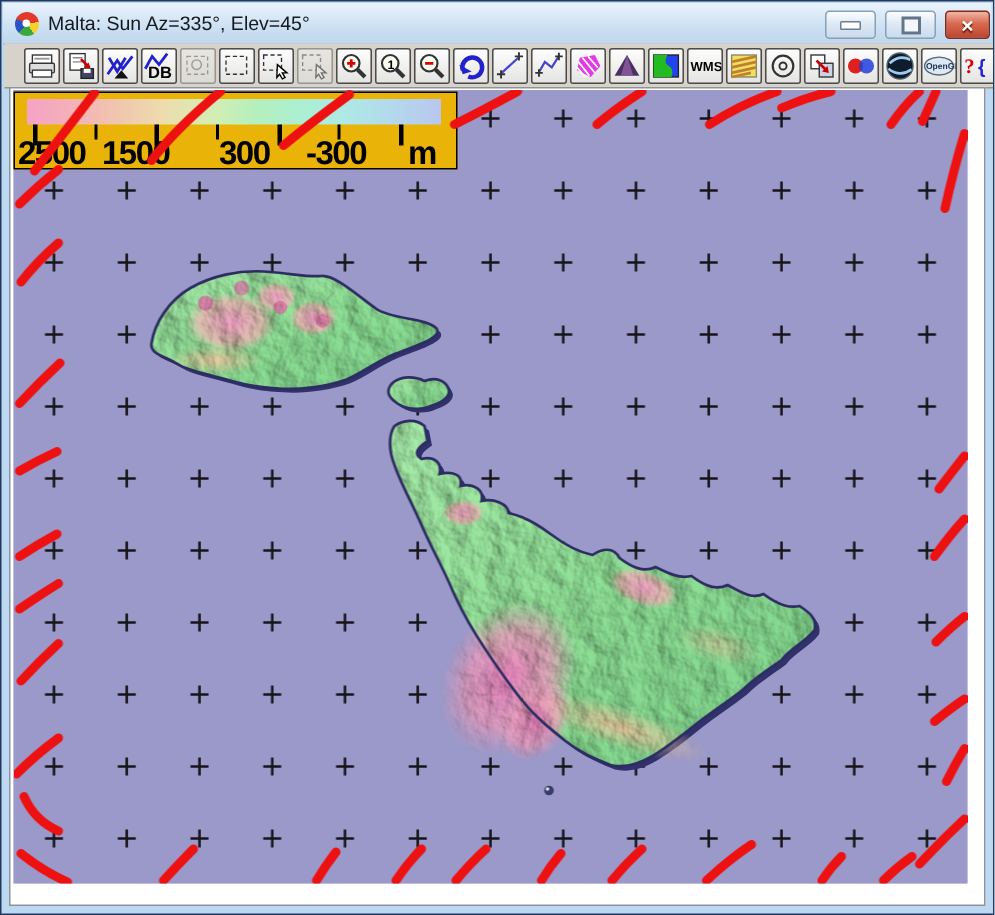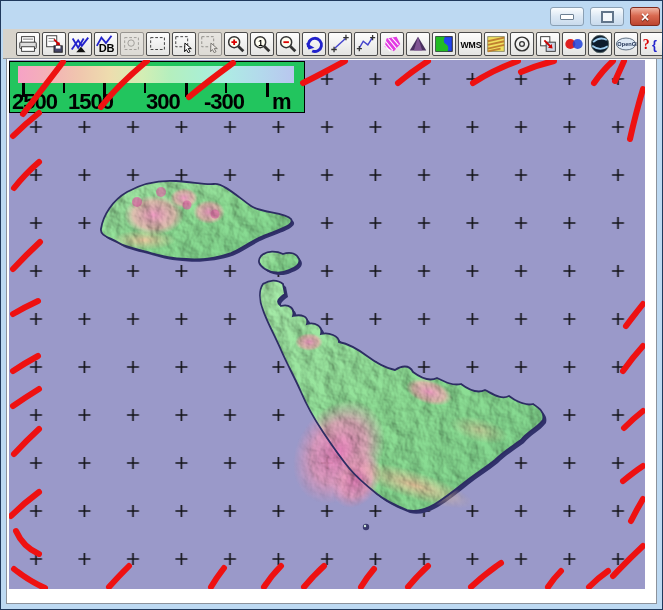--- a/index.html
+++ b/index.html
@@ -30,35 +30,39 @@
         background:linear-gradient(#fdfdfd,#e4e4e2);display:flex;align-items:center;justify-content:center;}
   .tbtn.disabled{opacity:.45;}
   .tbtn svg{width:22px;height:22px;display:block;}
   
   .client{position:absolute;left:5px;top:57px;right:5px;bottom:5px;background:#ffffff;
           border:1px solid #8d939c;}
   .map{position:absolute;left:8px;top:59px;width:636px;height:529px;background:#9a99c9;}
   .map svg.base{position:absolute;left:0;top:0;z-index:1;}
   .map svg.overlay{position:absolute;left:0;top:0;z-index:3;pointer-events:none;}
   
-  .legend{position:absolute;left:0;top:1px;width:296px;height:52px;background:#22c55e;border:1px solid #000;
+  .legend{position:absolute;left:0;top:1px;width:296px;height:52px;background:#eab308;border:1px solid #000;
           box-sizing:border-box;z-index:2;}
   .legend-bar{position:absolute;left:8px;top:4px;width:276px;height:17px;
       background:linear-gradient(90deg,#f6a2c6 0%,#f3b3b6 12%,#f0c6ae 22%,#eedcae 33%,#d3eeb4 45%,#b5efbe 55%,#abefd2 66%,#aeeae4 76%,#b3d9ec 88%,#b9c6ef 100%);}
   .tick{position:absolute;top:21px;background:#000;}
   .tick.major{width:3px;height:14px;}
   .tick.minor{width:2px;height:10px;}
   .legend-label{position:absolute;top:27px;font-size:22px;font-weight:700;color:#000;letter-spacing:-1px;
                 font-family:"Liberation Sans",sans-serif;}
 </style>
 </head>
 <body>
 
 <div class="window">
 
+  <div class="titlebar">
+    <div class="app-icon"></div>
+    <div class="title-text">Malta: Sun Az=335°, Elev=45°</div>
+  </div>
   <div class="win-controls">
     <div class="wbtn">
         <span class="glyph-min"></span>
       </div>
     <div class="wbtn">
         <span class="glyph-restore"></span>
       </div>
     <div class="wbtn close">
         <span class="glyph-close">×</span>
       </div>

